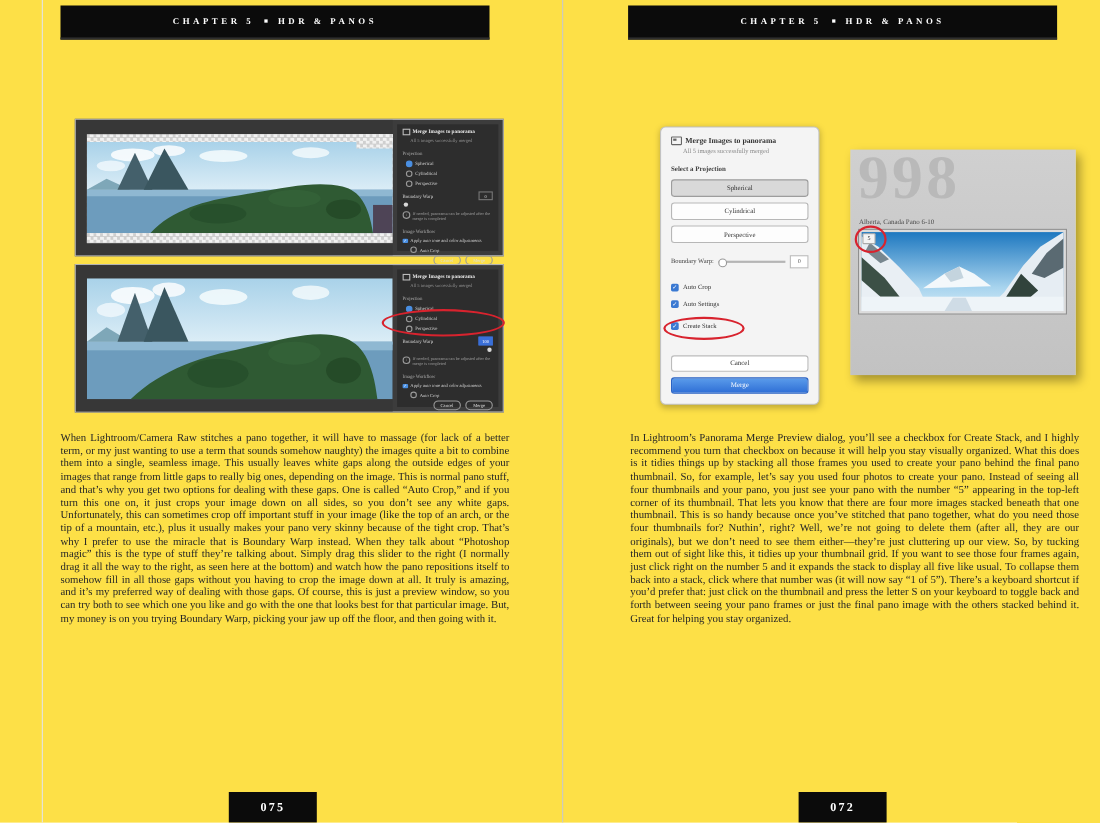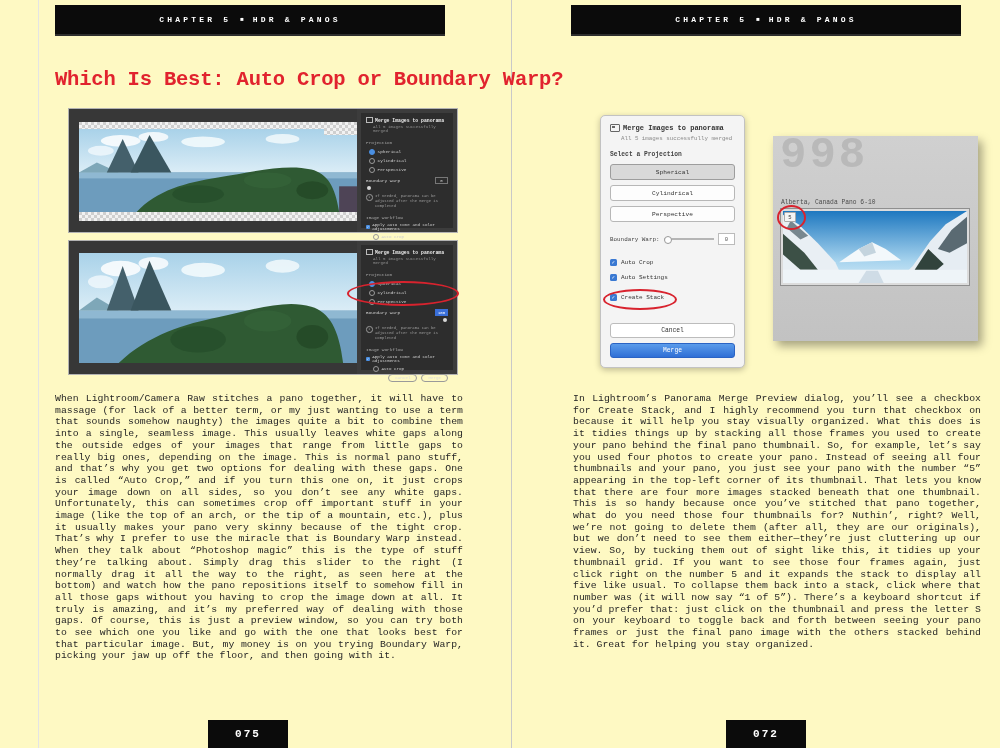--- a/index.html
+++ b/index.html
@@ -1,17 +1,17 @@
 <!DOCTYPE html>
 <html><head>
 <meta charset="utf-8">
 <style>
   html,body{margin:0;padding:0;background:#ffffff;}
-  #stage{position:relative;width:1000px;height:748px;background:#fef9c3;overflow:hidden;
-         font-family:Liberation Mono, monospace;color:#1f1f1f;}
+  #stage{position:relative;width:1000px;height:748px;background:#fde047;overflow:hidden;
+         font-family:Liberation Serif, serif;color:#1f1f1f;}
   .vline{position:absolute;top:0;bottom:0;width:1px;background:#d6d6d6;}
   
   .chapter-bar{position:absolute;top:5px;height:29px;width:390px;background:#0b0b0b;
     display:flex;align-items:center;justify-content:center;gap:9px;border-bottom:2px solid #2e2e2e;}
   .chapter-bar span{color:#ffffff;font-size:8px;font-weight:bold;letter-spacing:3.2px;}
   .chapter-bar .sq{font-size:6px;letter-spacing:0;}
   
   .page-title{position:absolute;font-size:20.5px;font-weight:600;color:#e1232e;letter-spacing:-0.2px;white-space:nowrap;}
   
   .body-text{position:absolute;width:408px;font-size:9.8px;line-height:11.7px;text-align:justify;color:#262626;}
@@ -72,42 +72,41 @@
   .dlg-check{display:flex;align-items:center;gap:4px;font-size:6px;color:#333;margin:4px 0;position:relative;}
   .cbx2{width:7px;height:7px;background:#3a79d2;border-radius:1.5px;color:#fff;font-size:5.5px;
     display:flex;align-items:center;justify-content:center;}
   .dlg-spacer{flex:1;}
   .dlg-btn{height:13px;border:1px solid #bcbcbc;border-radius:3px;background:#ffffff;margin-top:5px;
     display:flex;align-items:center;justify-content:center;font-size:6.3px;color:#333;}
   .dlg-btn.primary{background:linear-gradient(#5a9bea,#2f6fd6);border-color:#2a63c4;color:#fff;}
   
   .grid-cell{position:absolute;left:773px;top:136px;width:205px;height:205px;
     background:linear-gradient(#d0d0d0,#c2c2c2);box-shadow:4px 5px 9px rgba(0,0,0,0.35);}
-  .big-num{position:absolute;top:-6px;left:7px;font-size:44px;font-weight:800;color:#b9b9b9;letter-spacing:3px;}
+  .big-num{position:absolute;top:-6px;left:7px;font-size:56px;font-weight:800;color:#b9b9b9;letter-spacing:3px;}
   .cell-filename{position:absolute;top:63px;left:8px;font-size:6.3px;color:#4c4c4c;}
   .thumb{position:absolute;left:7px;top:72px;width:190px;height:78px;border:1px solid #8f8f8f;
     background:#dcdcdc;padding:2px;box-sizing:border-box;}
   .thumb-img{position:relative;width:100%;height:100%;overflow:hidden;}
   .stack-badge{position:absolute;left:3px;top:3px;width:10px;height:8px;background:#f4f4f4;border:0.5px solid #aaa;
     border-radius:1px;font-size:5.5px;color:#333;display:flex;align-items:center;justify-content:center;z-index:5;}
 </style>
 </head>
 <body>
 
 <div id="stage">
   <div class="vline" style="left:38px;background:#e4e4e4;"></div>
   <div class="vline" style="left:511px;background:#c9c9c9;"></div>
 
   <div class="chapter-bar" style="left:55px;">
     <span>CHAPTER 5</span>
     <span class="sq">■</span>
     <span>HDR &amp; PANOS</span>
   </div>
 
-  <div class="page-title" style="left:55px;top:68px;">Which Is Best: Auto Crop or Boundary Warp?</div>
 
   <div class="shot" style="top:108px;height:125px;">
     <div class="shot-preview">
       <div class="pano-wrap">
         <div class="pano-photo">
           <svg viewBox="0 0 280 84" preserveAspectRatio="none">
             <defs>
               <linearGradient id="sky1" x1="0" y1="0" x2="0" y2="1">
                 <stop offset="0" stop-color="#a9d2e9"></stop>
                   <stop offset="1" stop-color="#ddeef7"></stop>

